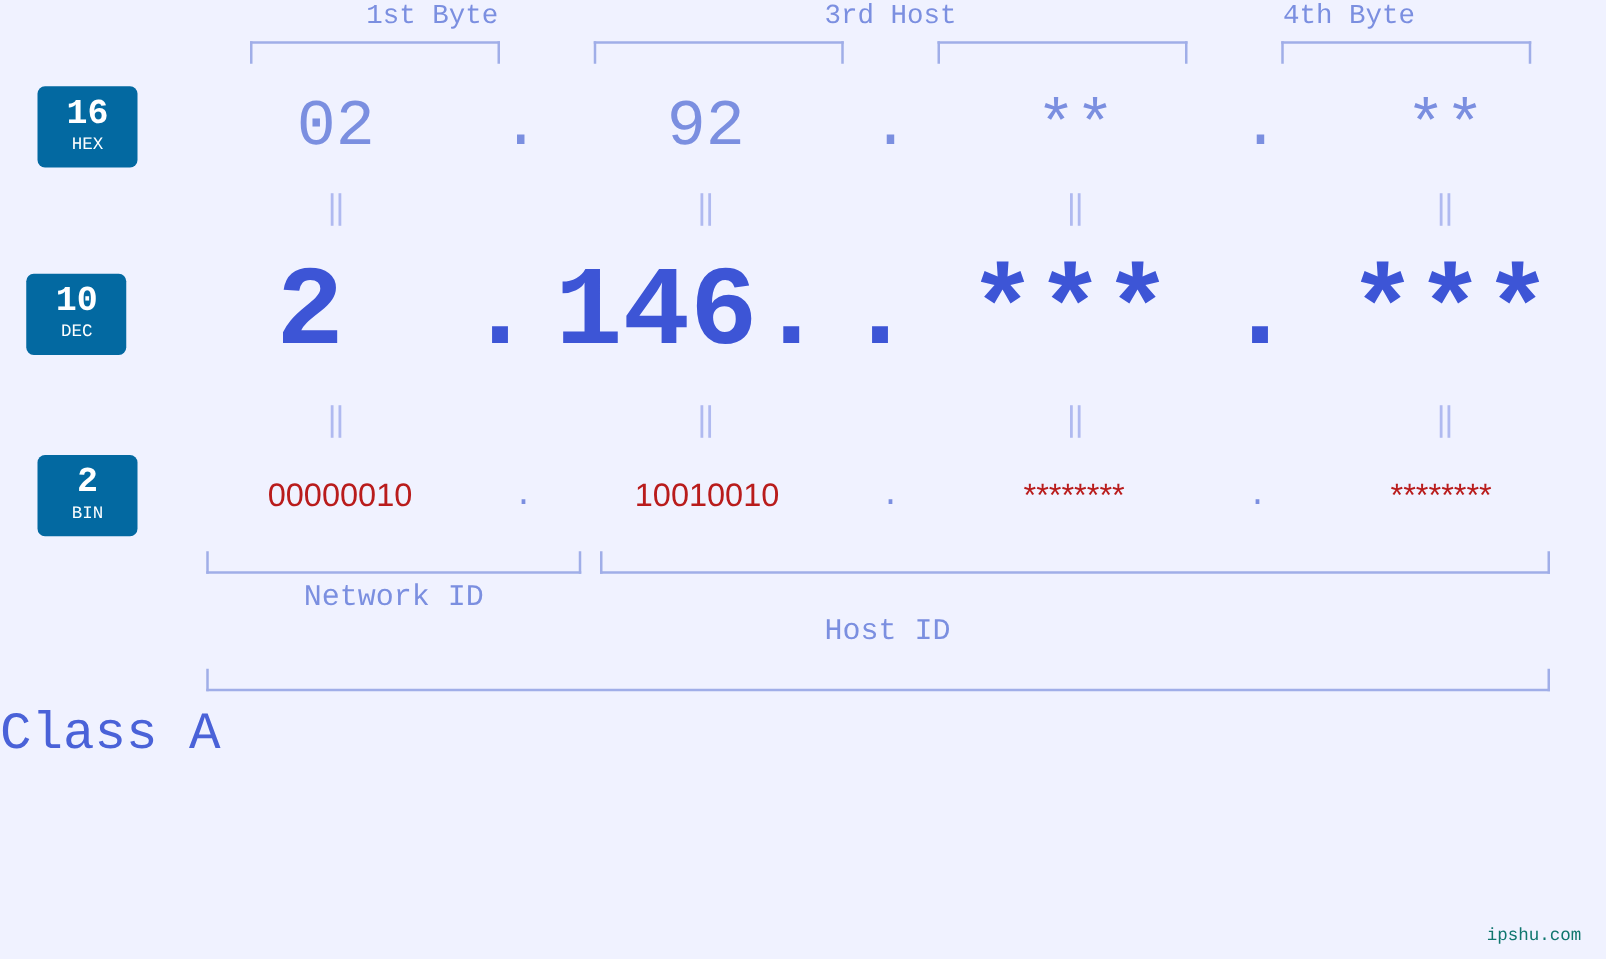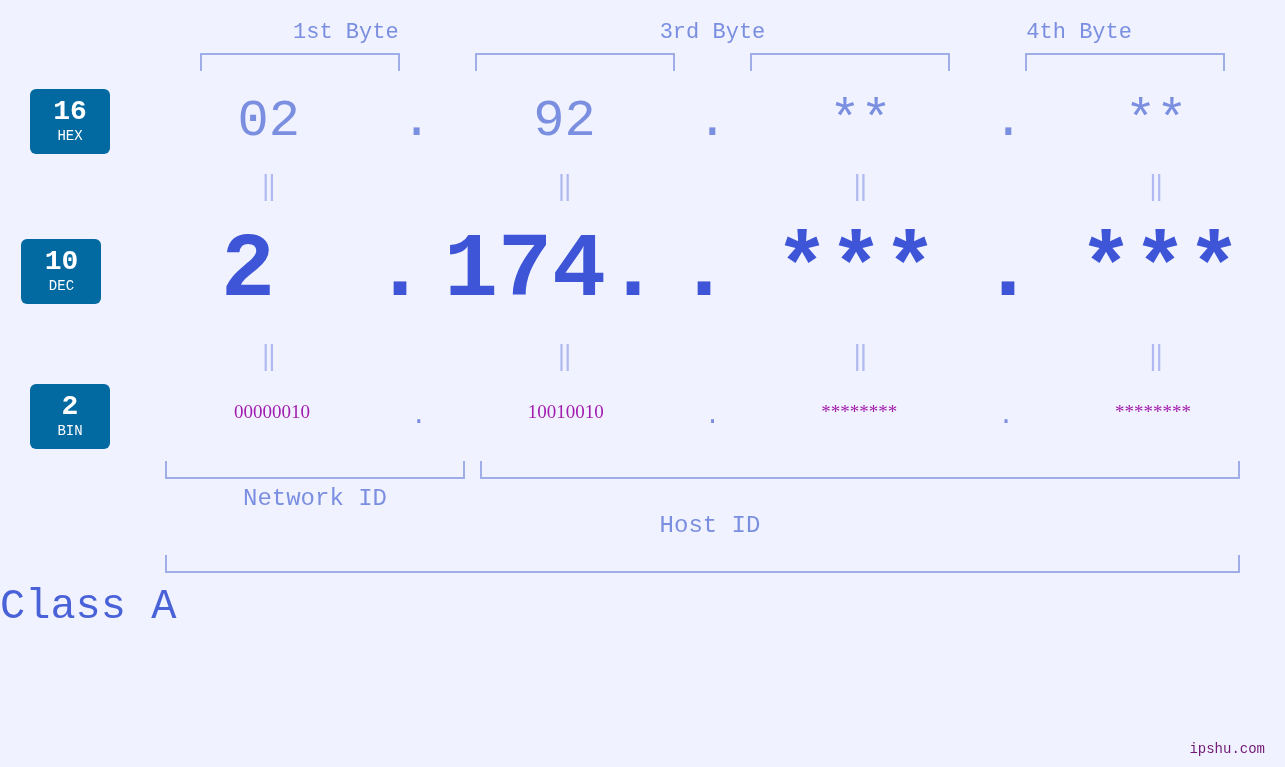--- a/index.html
+++ b/index.html
@@ -19,21 +19,20 @@
       display: flex;
       flex-direction: column;
       align-items: center;
     }
 
     
     .byte-headers {
       display: flex;
       width: 1100px;
       margin-left: 140px;
-      margin-top: 20px;
       justify-content: space-around;
     }
 
     .byte-label {
       color: #7b8fe0;
       font-size: 22px;
       font-family: 'Courier New', Courier, monospace;
       text-align: center;
       width: 200px;
     }
@@ -91,23 +90,23 @@
     
     .dec-value {
       font-size: 90px;
       color: #3d55d6;
       font-family: 'Courier New', Courier, monospace;
       font-weight: bold;
     }
 
     
     .bin-value {
-      font-size: 19px;
-      color: #a21caf;
-      font-family: Liberation Serif, serif;
+      font-size: 26px;
+      color: #b91c1c;
+      font-family: Liberation Sans, sans-serif;
     }
 
     
     .row-hex, .row-dec, .row-bin {
       display: flex;
       width: 1285px;
       align-items: center;
     }
 
     .row-hex { margin-top: 5px; height: 90px; }
@@ -117,21 +116,21 @@
     .row-left {
       width: 140px;
       display: flex;
       justify-content: center;
       align-items: center;
     }
 
     .row-right {
       flex: 1;
       display: flex;
-      align-items: flex-start;
+      align-items: center;
       justify-content: space-around;
     }
 
     .byte-group {
       display: flex;
       align-items: center;
       justify-content: center;
       width: 250px;
     }
 
@@ -245,33 +244,33 @@
       color: #4a62d8;
       font-size: 42px;
       font-family: 'Courier New', Courier, monospace;
       margin-top: 10px;
     }
 
     .watermark {
       position: absolute;
       bottom: 10px;
       right: 20px;
-      color: #701a75;
+      color: #0f766e;
       font-size: 14px;
       font-family: 'Courier New', Courier, monospace;
     }
   </style>
 </head>
 <body>
 
 <div class="container">
 
   <div class="byte-headers">
     <div class="byte-label">1st Byte</div>
-    <div class="byte-label">3rd Byte</div>
+    <div class="byte-label">3rd Host</div>
     <div class="byte-label">4th Byte</div>
   </div>
 
   <div class="bracket-row">
     <div class="bracket"></div>
     <div class="bracket"></div>
     <div class="bracket"></div>
     <div class="bracket"></div>
   </div>
 
@@ -328,21 +327,21 @@
         <span class="base-number">10</span>
         <span class="base-text">DEC</span>
       </div>
     </div>
     <div class="row-right">
       <div class="byte-group">
         <span class="dec-value">2</span>
       </div>
       <span class="sep sep-dec">.</span>
       <div class="byte-group">
-        <span class="dec-value">174.</span>
+        <span class="dec-value">146.</span>
       </div>
       <span class="sep sep-dec">.</span>
       <div class="byte-group">
         <span class="dec-value">***</span>
       </div>
       <span class="sep sep-dec" style="color:#3d55d6">.</span>
       <div class="byte-group">
         <span class="dec-value">***</span>
       </div>
     </div>

